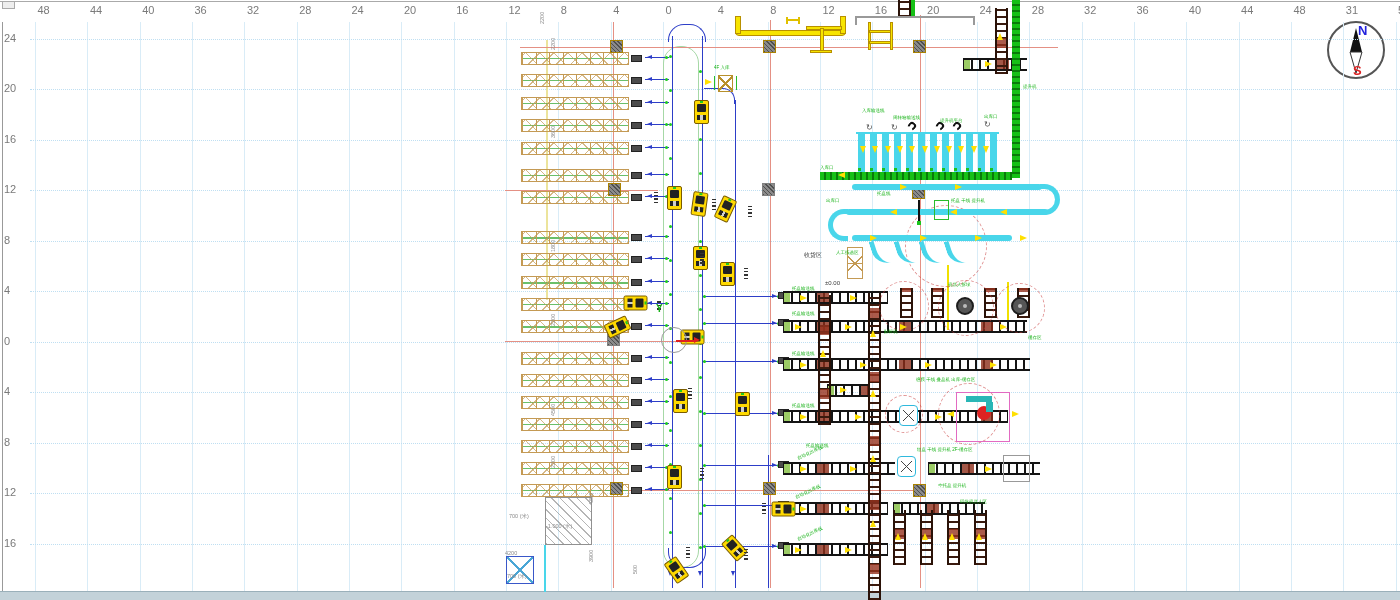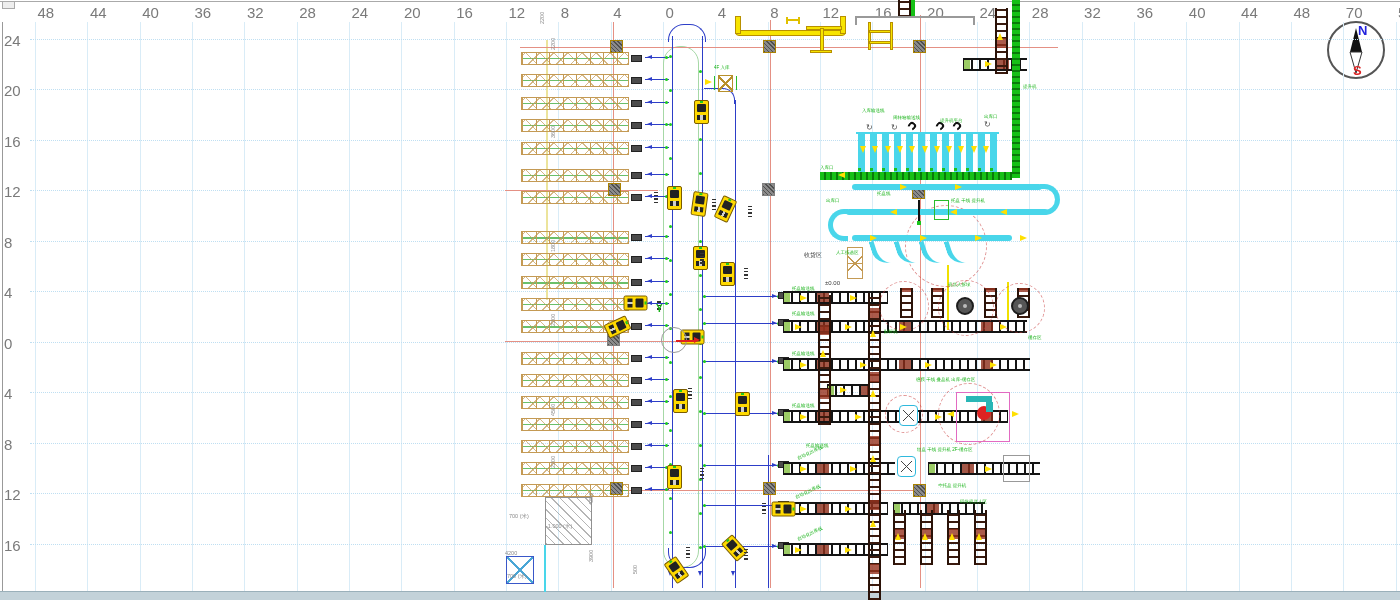--- a/index.html
+++ b/index.html
@@ -1,19 +1,19 @@
 <!DOCTYPE html>
 <html><head>
 <meta charset="utf-8">
 <style>
   html,body{margin:0;padding:0;background:#fff;}
   #canvas{position:relative;width:1400px;height:600px;background:#fff;overflow:hidden;
           font-family:"Liberation Sans",sans-serif;}
   .t{position:absolute;white-space:nowrap;line-height:1;}
-  .rul{font-size:15px;color:#7a7a7a;}
+  .rul{font-size:11px;color:#7a7a7a;}
   .vg{position:absolute;width:1px;background:#d9ecf7;top:22px;height:569px;}
   .hg{position:absolute;height:0;border-top:1px dotted #bfdff2;left:30px;right:0;}
   .rr{position:absolute;left:521px;width:108px;height:13px;border:1px solid #c49a54;box-sizing:border-box;
       background:
        repeating-linear-gradient(45deg, rgba(196,154,84,.7) 0 1px, transparent 1px 10px),
        repeating-linear-gradient(-45deg, rgba(196,154,84,.7) 0 1px, transparent 1px 10px),
        repeating-linear-gradient(90deg,#c49a54 0 1px, transparent 1px 13.5px),
        linear-gradient(180deg, transparent 5px, rgba(80,180,80,.85) 5px 6.5px, transparent 6.5px);}
   .dock{position:absolute;width:11px;height:7px;background:#4c4c4c;border:1px solid #222;box-sizing:border-box;}
   .lad{position:absolute;height:13px;box-sizing:border-box;border-top:2px solid #141414;border-bottom:2px solid #141414;
@@ -145,21 +145,21 @@
     <div class="t rul" style="left: 822.5px; top: 5px;">12</div>
     <div class="t rul" style="left: 874.8px; top: 5px;">16</div>
     <div class="t rul" style="left: 927.1px; top: 5px;">20</div>
     <div class="t rul" style="left: 979.5px; top: 5px;">24</div>
     <div class="t rul" style="left: 1031.8px; top: 5px;">28</div>
     <div class="t rul" style="left: 1084.1px; top: 5px;">32</div>
     <div class="t rul" style="left: 1136.5px; top: 5px;">36</div>
     <div class="t rul" style="left: 1188.8px; top: 5px;">40</div>
     <div class="t rul" style="left: 1241.1px; top: 5px;">44</div>
     <div class="t rul" style="left: 1293.5px; top: 5px;">48</div>
-    <div class="t rul" style="left: 1345.8px; top: 5px;">70</div>
+    <div class="t rul" style="left: 1345.8px; top: 5px;">31</div>
     <div class="t rul" style="left: 1398.1px; top: 5px;">56</div>
     <div class="t rul" style="left: 4px; top: 32.5px;">24</div>
     <div class="t rul" style="left: 4px; top: 83px;">20</div>
     <div class="t rul" style="left: 4px; top: 133.5px;">16</div>
     <div class="t rul" style="left: 4px; top: 184px;">12</div>
     <div class="t rul" style="left: 4px; top: 234.5px;">8</div>
     <div class="t rul" style="left: 4px; top: 285px;">4</div>
     <div class="t rul" style="left: 4px; top: 335.5px;">0</div>
     <div class="t rul" style="left: 4px; top: 386px;">4</div>
     <div class="t rul" style="left: 4px; top: 436.5px;">8</div>

